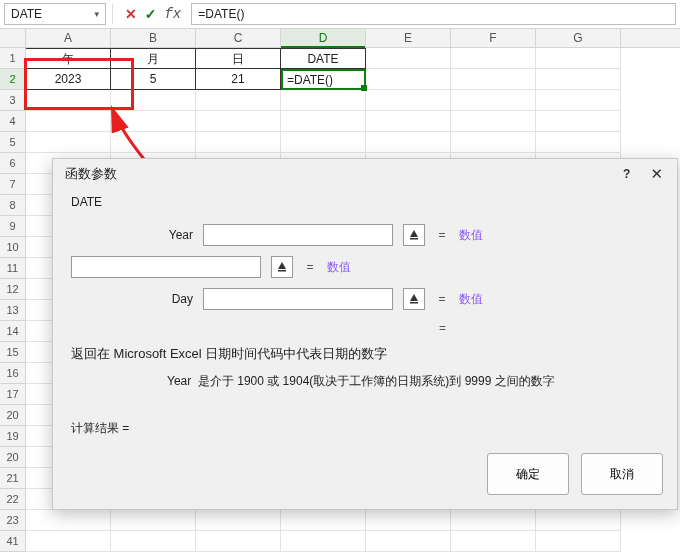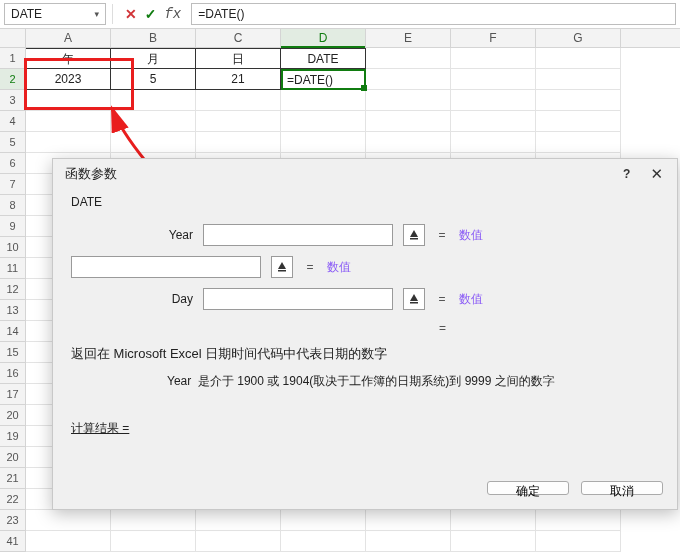--- a/index.html
+++ b/index.html
@@ -145,28 +145,28 @@
     width: 22px; height: 22px; border: 1px solid #9a9a9a;
     background: #fff; display: flex; align-items: center; justify-content: center;
     font-size: 12px;
   }
   .argeq { width: 14px; text-align: center; color: #555; }
   .argval { color: #8b5cf6; font-size: 12px; }
 
   .eqline { margin: 6px 0 10px 368px; color: #555; }
   .desc { font-size: 13px; margin: 0 0 10px 0; }
   .argdesc { font-size: 12px; margin-left: 96px; margin-bottom: 30px; }
-  .result { font-size: 12px; margin-top: 6px; text-decoration: underline; }
+  .result { font-size: 12px; margin-top: 6px; }
 
   .dlg-btns {
     display: flex; justify-content: flex-end; gap: 12px;
     padding: 10px 14px 14px 14px;
   }
   .dlg-btns button {
-    width: 82px; height: 14px;
+    width: 82px; height: 42px;
     border: 1px solid #aaa; background: #fdfdfd;
     font-size: 12px; border-radius: 3px;
   }
 </style>
 </head>
 <body>
 
 <div class="formula-row">
   <div class="namebox">
     <span>DATE</span>

